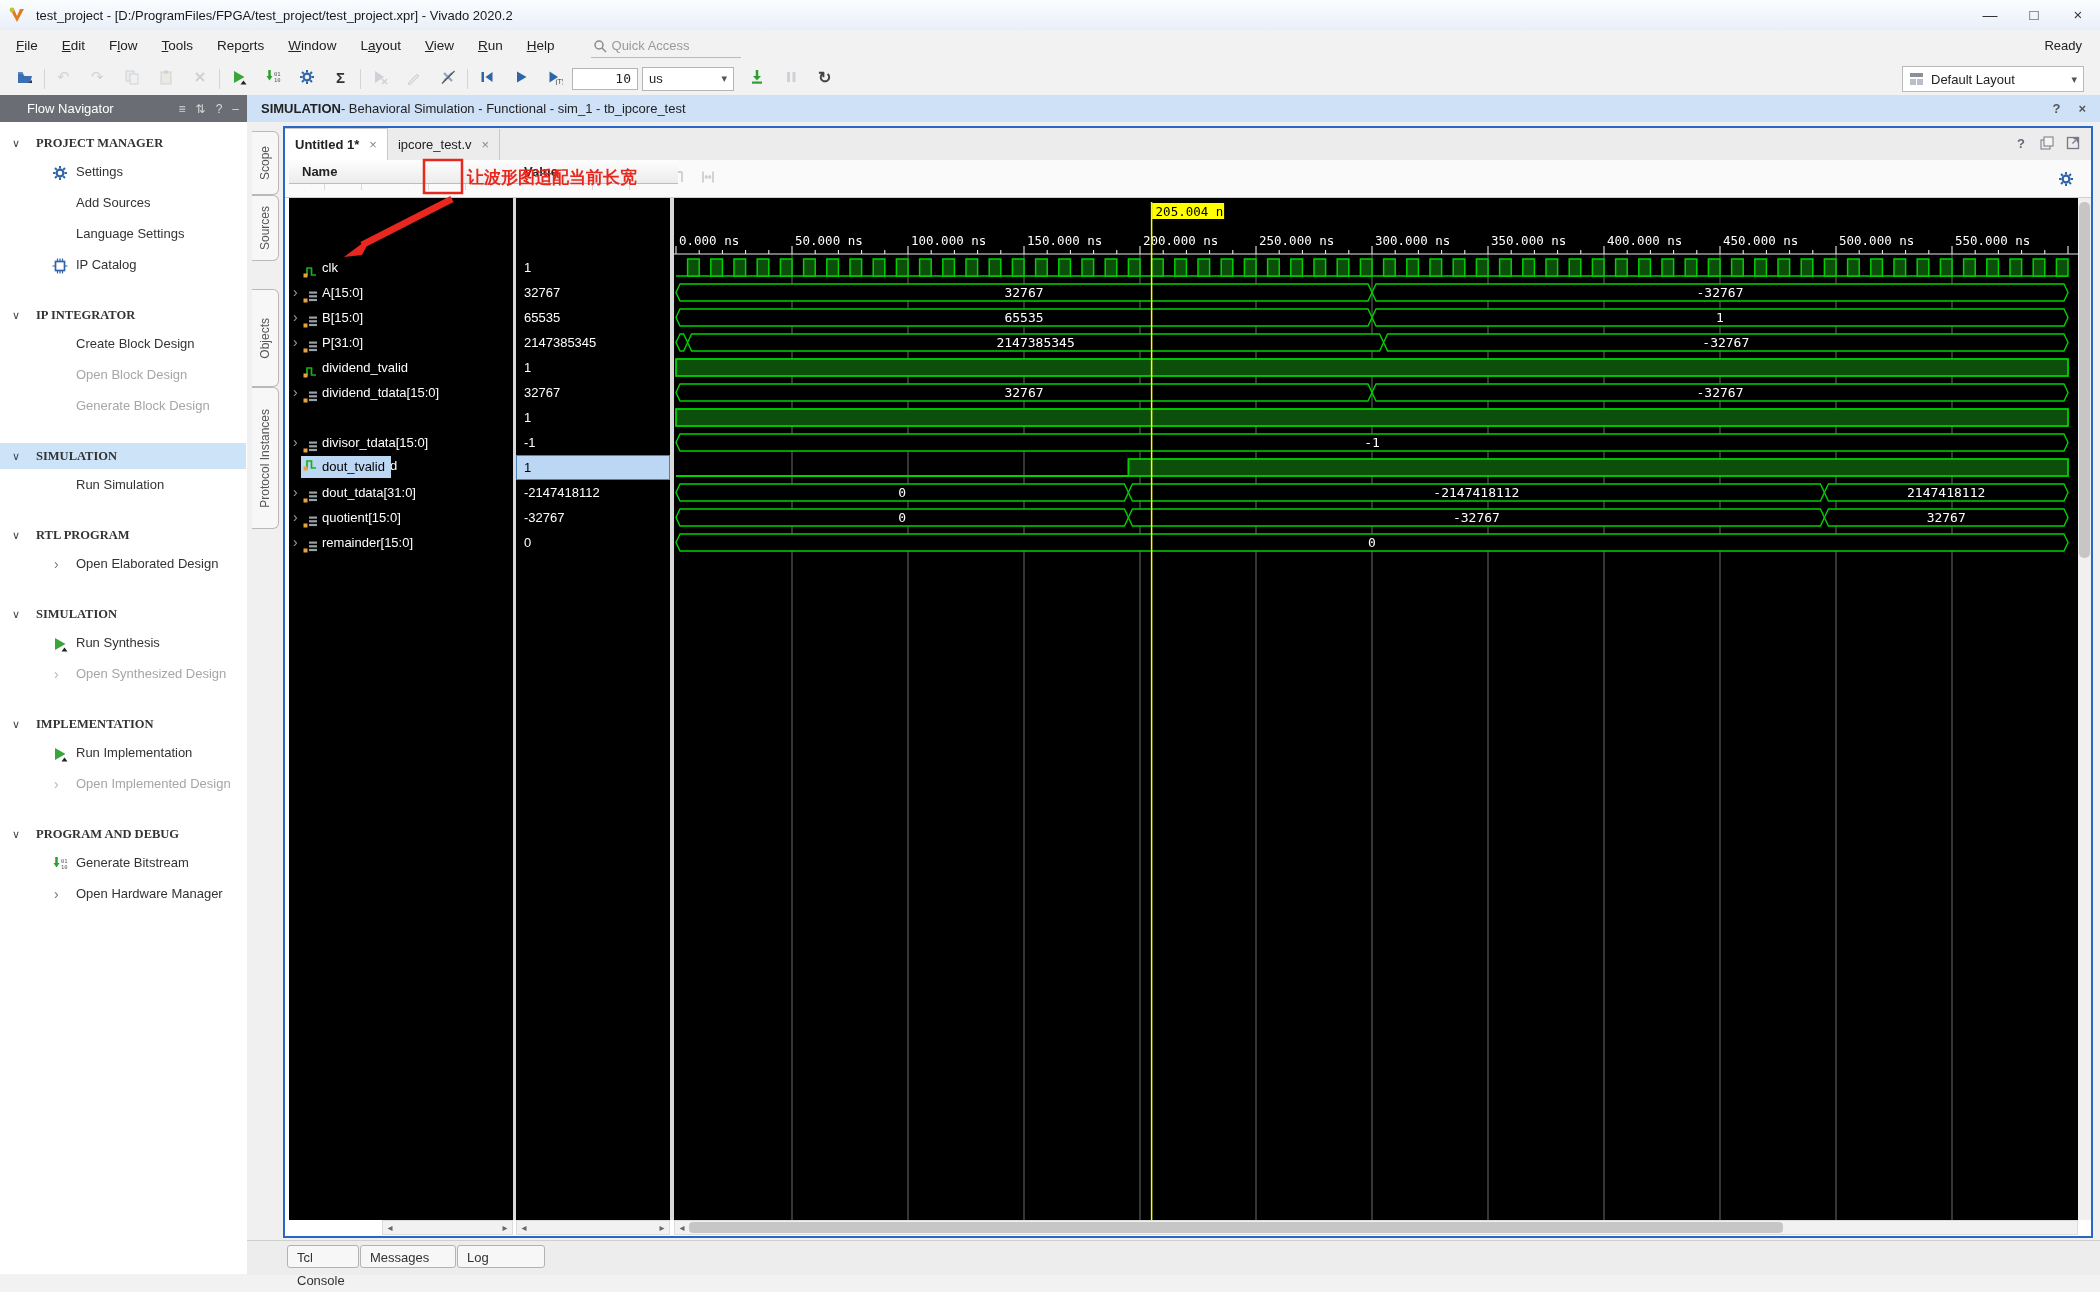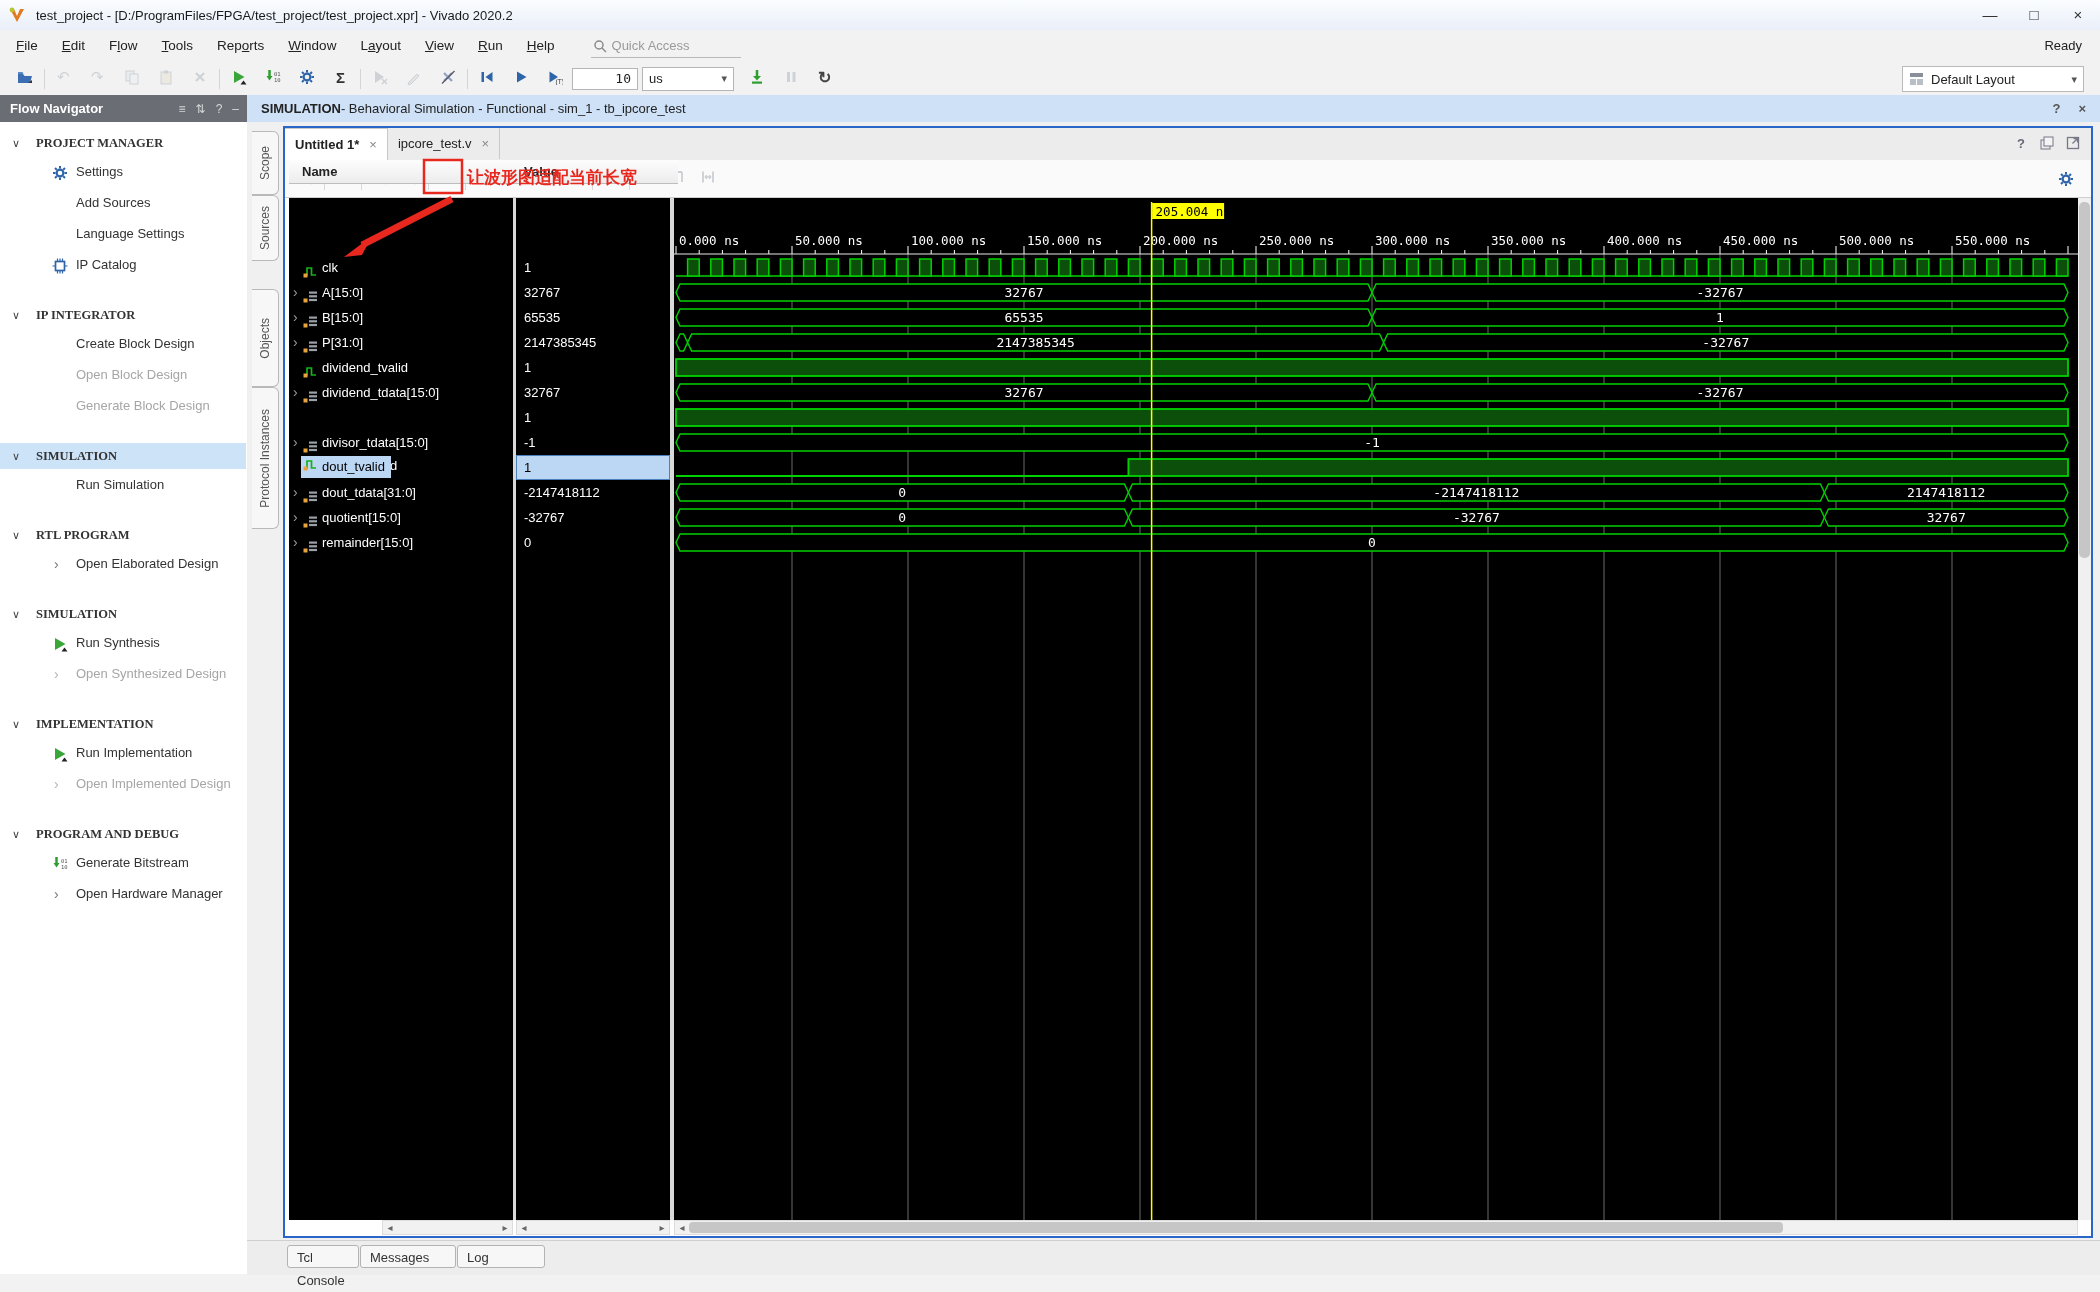--- a/index.html
+++ b/index.html
@@ -18,21 +18,21 @@
   #ready{position:absolute;right:18px;top:38px;color:#222;}
   #toolbar{left:0;top:62px;width:2100px;height:33px;background:#f2f2f2;border-bottom:1px solid #d2d2d2;display:flex;align-items:center;}
   .tb-icon{width:34px;height:26px;display:flex;align-items:center;justify-content:center;}
   .tb-sep{width:1px;height:20px;background:#d5d5d5;margin:0 2px;}
   #simtime-input{width:58px;height:20px;border:1px solid #b5b5b5;background:#fff;text-align:right;padding-right:6px;line-height:20px;}
   #simtime-unit{width:78px;height:22px;border:1px solid #b5b5b5;background:#fff;margin-left:4px;display:flex;align-items:center;justify-content:space-between;padding:0 6px;}
   #layout-select{position:absolute;right:16px;top:66px;width:168px;height:24px;border:1px solid #b9b9b9;background:#fff;display:flex;align-items:center;padding:0 6px;gap:6px;}
   #layout-select .carets{margin-left:auto;color:#555;font-size:11px;}
   
   #flownav-header{left:0;top:95px;width:247px;height:27px;background:#6a6e74;color:#fff;display:flex;align-items:center;}
-  #flownav-header .t{font-weight:bold;margin-left:10px;font-size:13px;}
+  #flownav-header .t{font-weight:normal;margin-left:27px;font-size:13px;}
   #flownav-header .ic{margin-left:auto;display:flex;gap:10px;margin-right:8px;color:#d8d8d8;font-size:12px;}
   #sidebar{left:0;top:122px;width:247px;height:1152px;background:#fff;border-right:1px solid #c8c8c8;}
   .fn-sec{position:absolute;left:0;width:247px;height:26px;line-height:26px;}
   .fn-sec .chev{position:absolute;left:12px;color:#444;font-size:11px;}
   .fn-sec .lbl{position:absolute;left:36px;font-weight:bold;font-size:12.5px;color:#333;font-family:Liberation Serif, serif;}
   .fn-item{position:absolute;left:16px;width:220px;height:26px;line-height:26px;}
   .fn-item .ic{position:absolute;left:36px;top:5px;width:16px;height:16px;}
   .fn-item .chev{position:absolute;left:38px;color:#777;font-size:14px;}
   .fn-item .lbl{position:absolute;left:60px;color:#333;}
   .fn-item.disabled .lbl{color:#a6a6a6;}
@@ -42,21 +42,21 @@
   #main-header{left:247px;top:95px;width:1853px;height:27px;background:#cfe1f7;border-bottom:1px solid #aac4e2;display:flex;align-items:center;}
   #main-header .b{font-weight:bold;margin-left:14px;}
   #main-header .ics{margin-left:auto;margin-right:14px;display:flex;gap:18px;color:#555;font-weight:bold;}
   #workspace{left:247px;top:122px;width:1853px;height:1118px;background:#f0f0f0;}
   
   .vtab{position:absolute;left:5px;width:26px;border:1px solid #b9b9b9;border-left:none;border-radius:0 6px 6px 0;
     background:#f7f7f7;color:#555;font-size:12px;display:flex;align-items:center;justify-content:center;}
   .vtab span{writing-mode:vertical-rl;transform:rotate(180deg);}
   
   #wavewin{left:36px;top:4px;width:1810px;height:1112px;border:2px solid #2a66c8;background:#fff;box-sizing:border-box;}
-  #wavetabs{left:0;top:0;width:100%;height:32px;background:#ececec;border-bottom:1px solid #c9c9c9;display:flex;}
+  #wavetabs{left:0;top:0;width:100%;height:32px;background:#ececec;border-bottom:1px solid #c9c9c9;display:flex;align-items:center;}
   .wtab{height:31px;line-height:31px;padding:0 10px;border-right:1px solid #c9c9c9;display:flex;gap:10px;align-items:center;color:#222;}
   .wtab.active{background:#fff;font-weight:bold;border-top:1px solid #c9c9c9;}
   .wtab .x{color:#888;font-weight:normal;font-size:13px;}
   #wavetab-icons{margin-left:auto;display:flex;gap:10px;align-items:center;margin-right:10px;}
   #wavetoolbar{left:0;top:32px;width:100%;height:38px;background:#fafafa;border-bottom:1px solid #cfcfcf;display:flex;align-items:center;padding-left:6px;box-sizing:border-box;}
   .wtb-icon{width:30px;height:28px;display:flex;align-items:center;justify-content:center;}
   .wtb-sep{width:1px;height:22px;background:#d9d9d9;margin:0 3px;}
   #wave-gear{position:absolute;right:10px;top:38px;}
   
   #names-col{left:4px;top:70px;width:224px;height:1022px;background:#000;}

